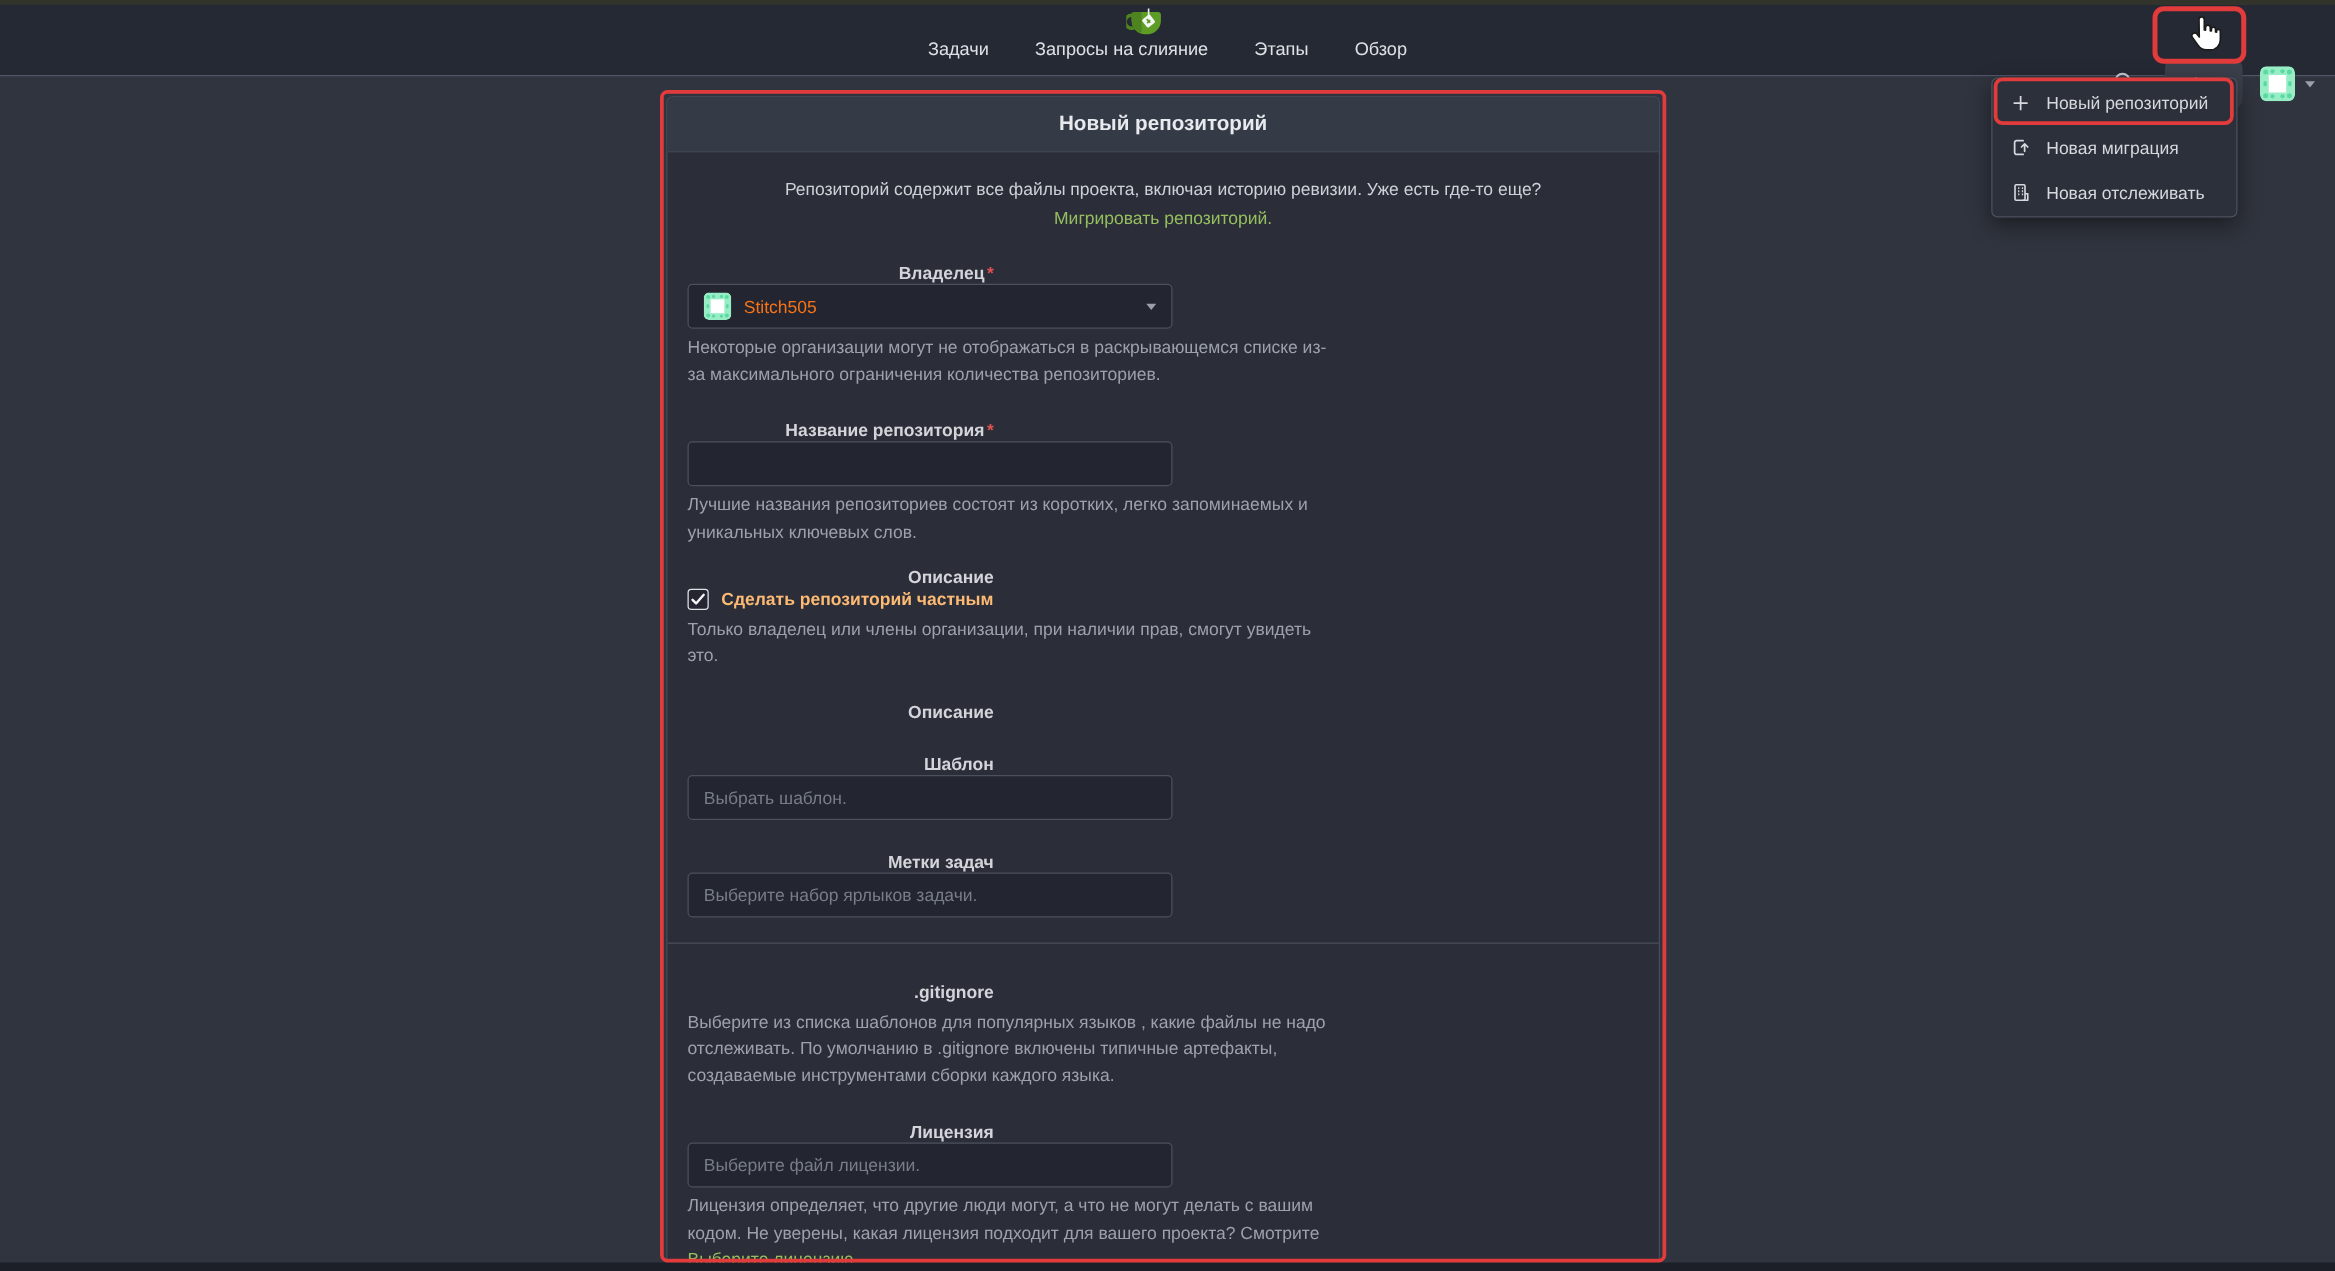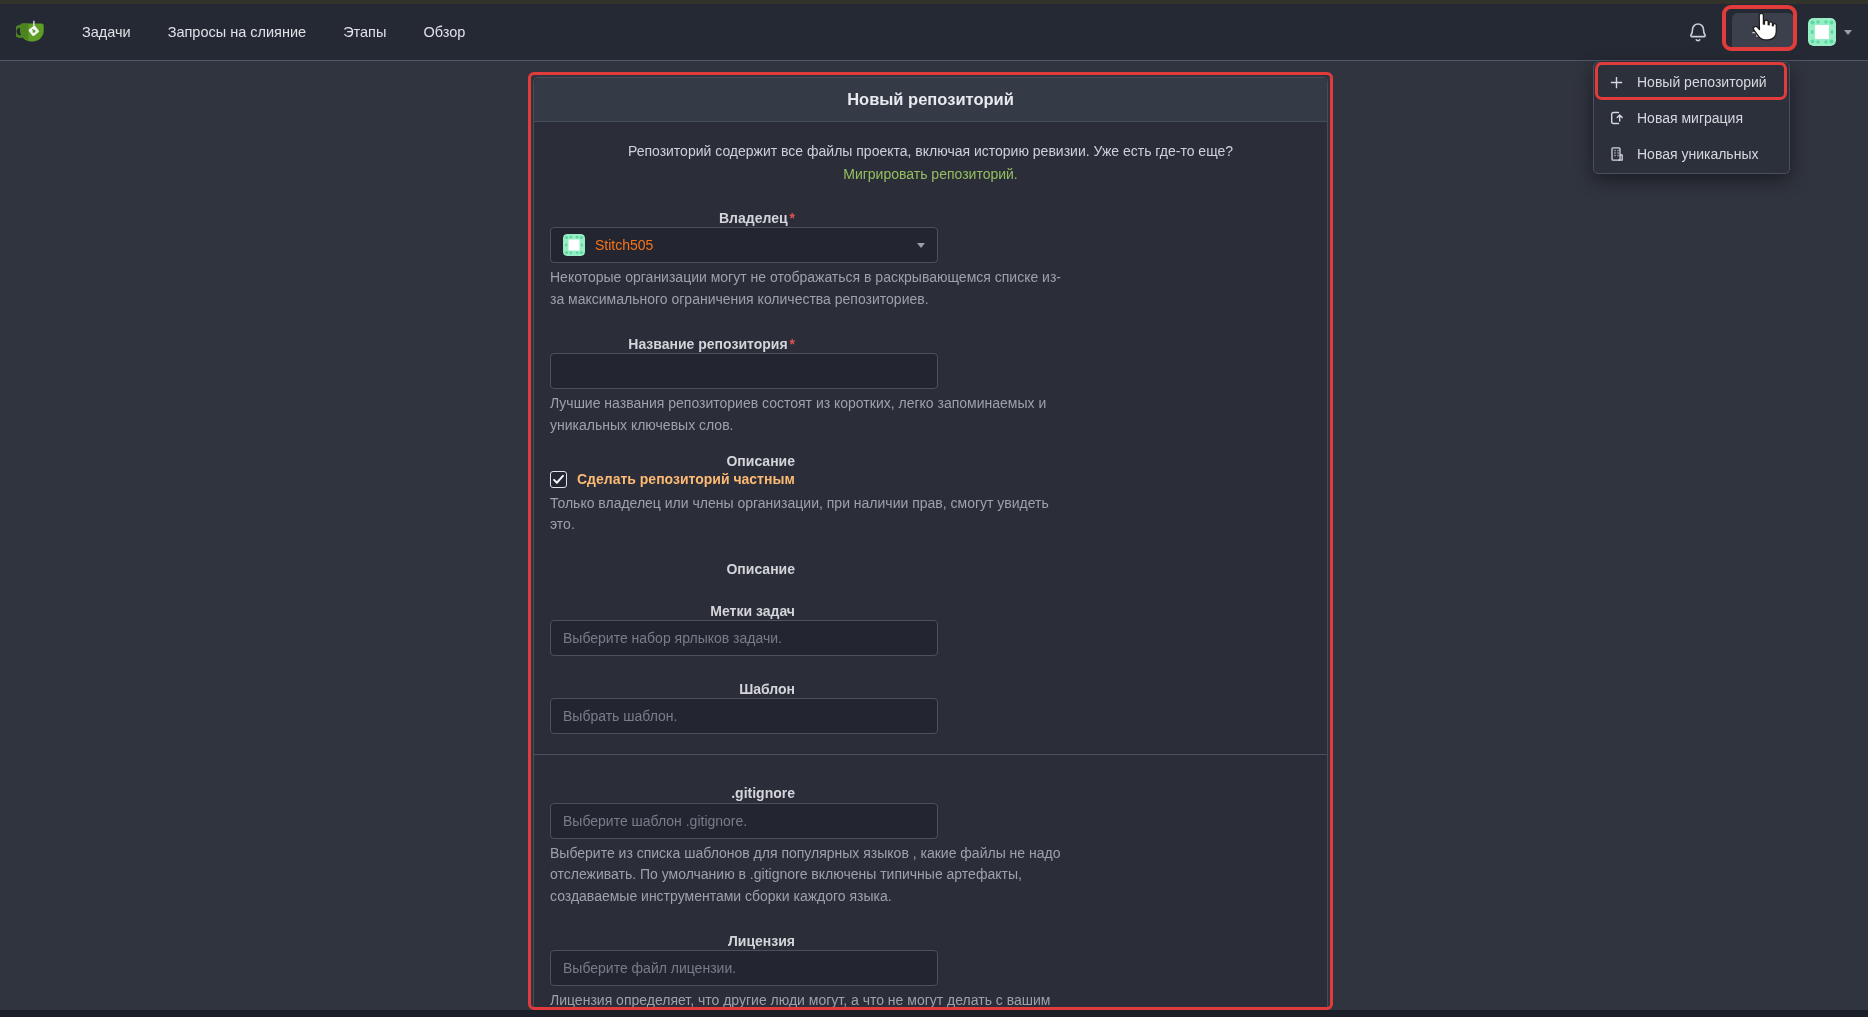--- a/index.html
+++ b/index.html
@@ -28,21 +28,21 @@
     background:var(--page-bg);
     color:var(--text);
     font-size:14px;
     position:relative;
   }
   
   .top-strip{position:absolute;left:0;top:0;width:1868px;height:4px;background:var(--strip-top);}
   .navbar{
     position:absolute;left:0;top:4px;width:1868px;height:57px;
     background:var(--nav-bg);border-bottom:1px solid var(--nav-border);
-    display:flex;align-items:center;padding:0 16px;
+    display:flex;align-items:center;padding:0 16px;flex-direction:column;
   }
   .nav-logo{width:32px;height:28px;margin-right:34px;display:flex;align-items:center;}
   .nav-links{display:flex;align-items:center;gap:37px;}
   .nav-link{color:#dfe1e6;font-size:14.5px;cursor:pointer;white-space:nowrap;}
   .nav-right{margin-left:auto;display:flex;align-items:center;}
   .bell-btn{width:24px;height:24px;display:flex;align-items:center;justify-content:center;margin-right:22px;}
   .plus-btn{
     width:62px;height:38px;border-radius:6px;background:#3b404c;
     display:flex;align-items:center;justify-content:center;gap:4px;
     color:#d0d3d9;margin-right:14px;
@@ -185,21 +185,21 @@
     <span>Новая миграция</span>
   </div>
   <div class="menu-item">
     <span class="mi-icon">
       <svg width="16" height="16" viewBox="0 0 16 16" stroke="#d6d8dd" stroke-width="1.3" fill="none" stroke-linejoin="round">
         <rect x="3" y="1.8" width="8" height="12.4" rx="1"></rect>
         <path d="M5.5 4.5 h1 m2 0 h1 M5.5 7 h1 m2 0 h1 M5.5 9.5 h1 m2 0 h1" stroke-width="1.5"></path>
         <path d="M11 9 h2.2 v5.2 h-4"></path>
       </svg>
     </span>
-    <span>Новая уникальных</span>
+    <span>Новая отслеживать</span>
   </div>
 </div>
 
 <main class="form-panel">
   <div class="form-header">
     <span class="form-title">Новый репозиторий</span>
   </div>
   <div class="form-body">
 
     <p class="intro"><span>Репозиторий содержит все файлы проекта, включая историю ревизии. Уже есть где-то еще? </span><span class="green-link">Мигрировать репозиторий.</span></p>
@@ -252,39 +252,38 @@
         </div>
         <div class="help" style="margin-top:5px;">Только владелец или члены организации, при наличии прав, смогут увидеть это.</div>
       </div>
     </div>
 
     <div class="form-row">
       <div class="row-label"><span>Описание</span></div>
     </div>
 
     <div class="form-row">
+      <div class="row-label"><span>Шаблон</span></div>
+      <div class="row-content">
+        <input class="tb" type="text" placeholder="Выбрать шаблон." style="">
+      </div>
+    </div>
+
+    <div class="form-row">
       <div class="row-label"><span>Метки задач</span></div>
       <div class="row-content">
         <input class="tb" type="text" placeholder="Выберите набор ярлыков задачи." style="">
       </div>
     </div>
 
-    <div class="form-row">
-      <div class="row-label"><span>Шаблон</span></div>
-      <div class="row-content">
-        <input class="tb" type="text" placeholder="Выбрать шаблон." style="">
-      </div>
-    </div>
-
     <hr class="divider">
 
     <div class="form-row">
       <div class="row-label"><span>.gitignore</span></div>
       <div class="row-content">
-        <input class="tb" type="text" placeholder="Выберите шаблон .gitignore." style="">
         <div class="help">Выберите из списка шаблонов для популярных языков , какие файлы не надо отслеживать. По умолчанию в .gitignore включены типичные артефакты, создаваемые инструментами сборки каждого языка.</div>
       </div>
     </div>
 
     <div class="form-row">
       <div class="row-label"><span>Лицензия</span></div>
       <div class="row-content">
         <input class="tb" type="text" placeholder="Выберите файл лицензии." style="">
         <div class="help"><span>Лицензия определяет, что другие люди могут, а что не могут делать с вашим кодом. Не уверены, какая лицензия подходит для вашего проекта? Смотрите </span><span class="green-link">Выберите лицензию.</span></div>
       </div>

